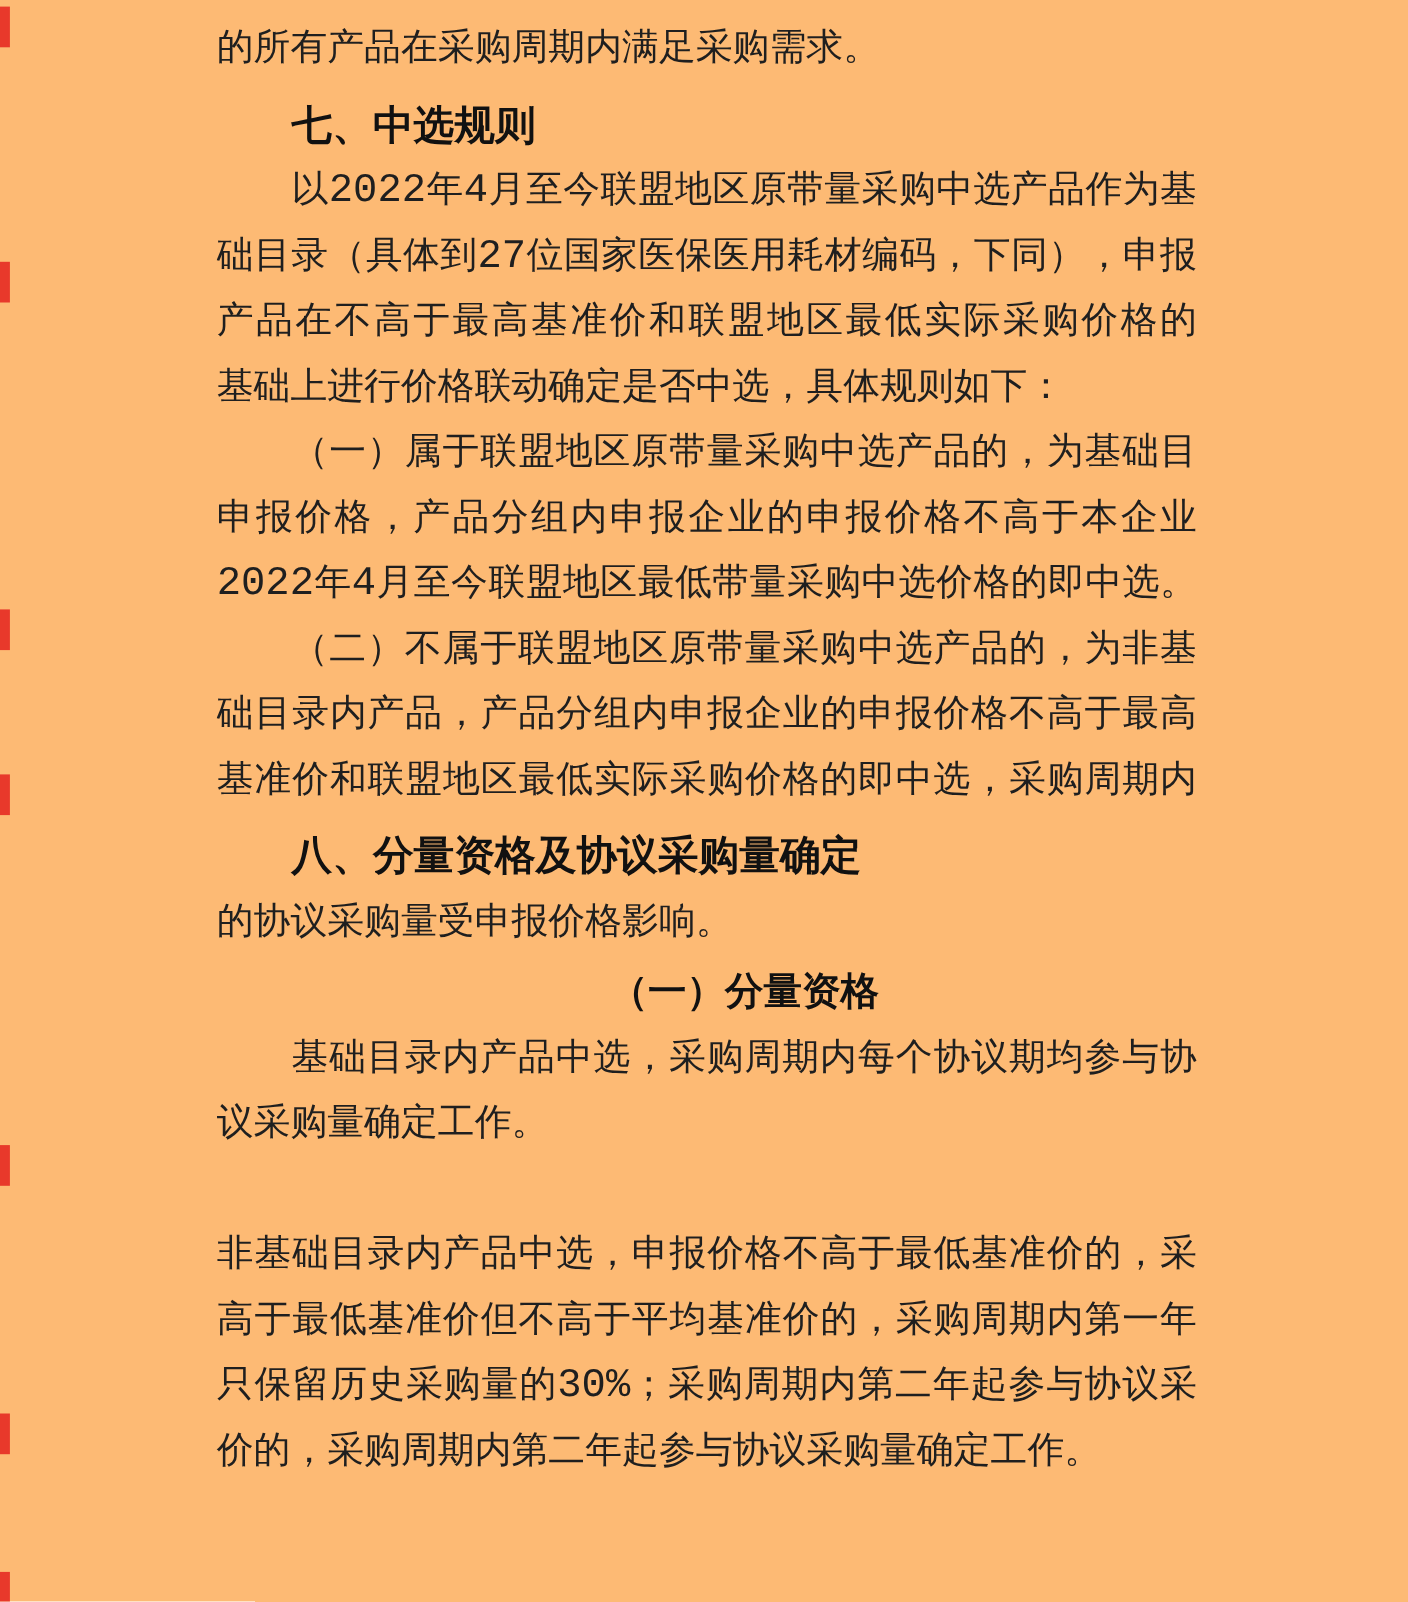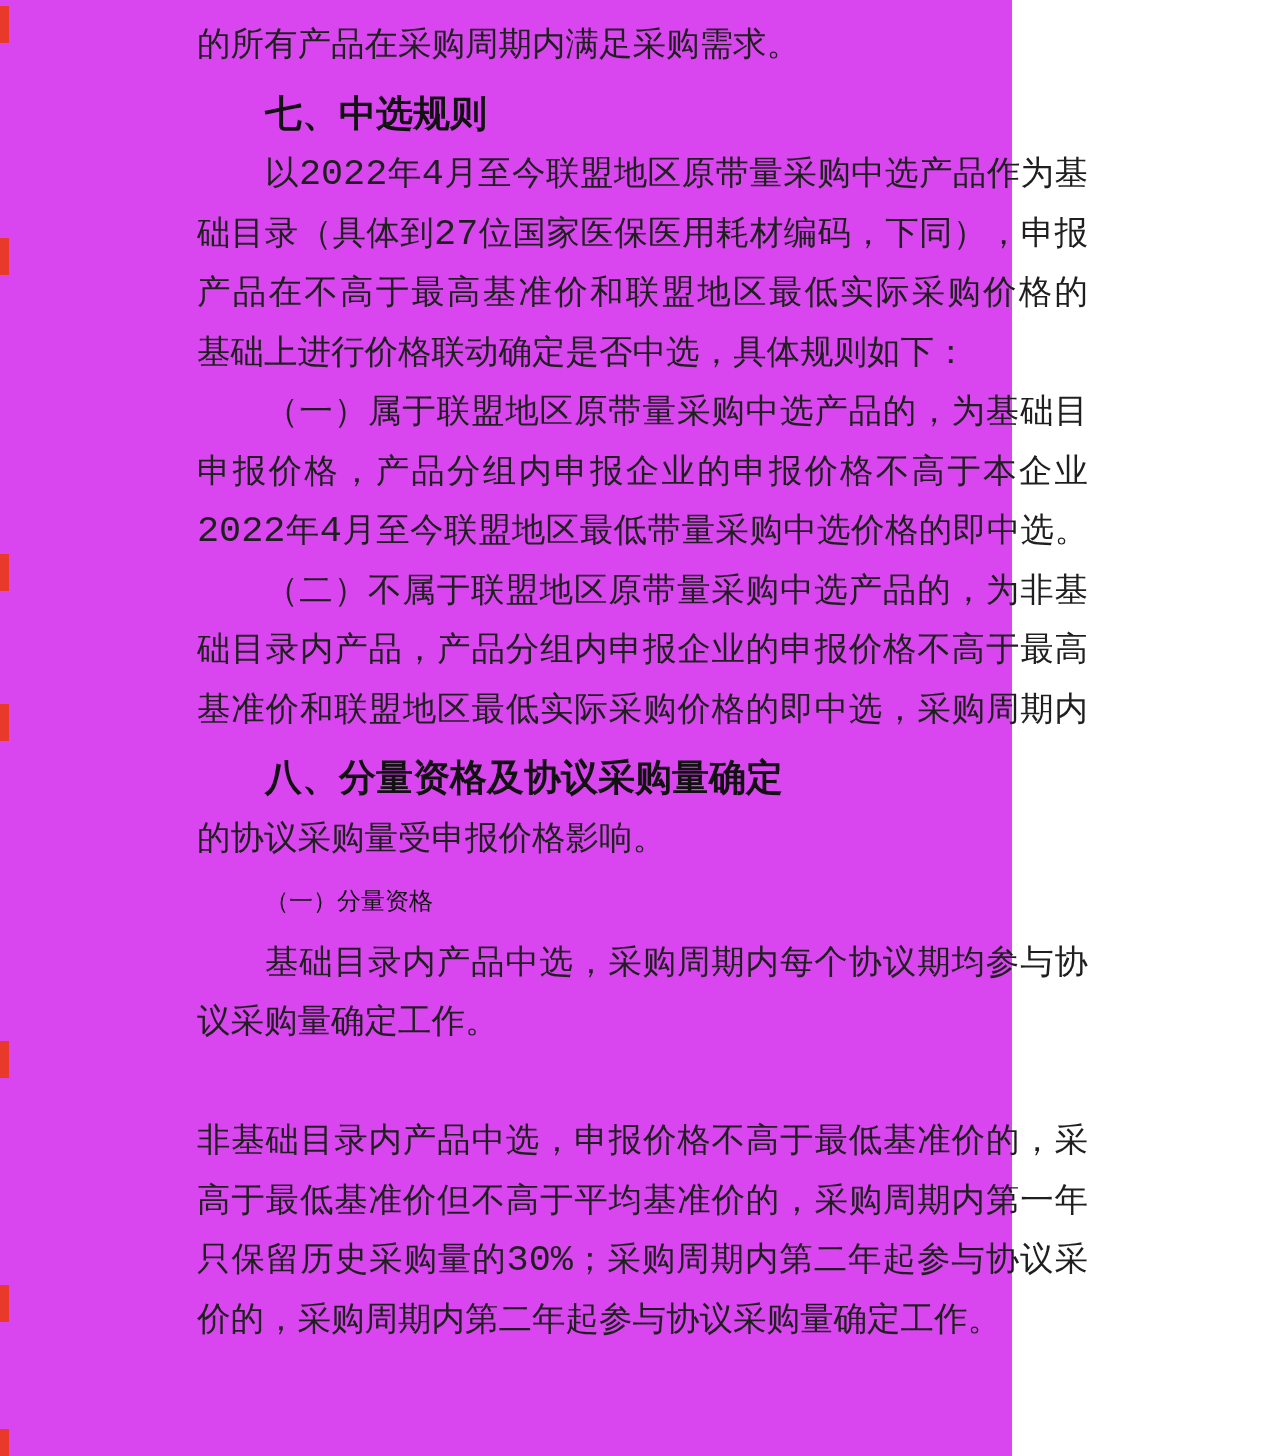--- a/index.html
+++ b/index.html
@@ -7,23 +7,23 @@
     padding: 0;
     background: #ffffff;
   }
   body {
     width: 1280px;
     height: 1456px;
     overflow: hidden;
   }
   .page {
     position: relative;
-    width: 1012px;
+    width: 1280px;
     height: 1456px;
-    background: #d946ef;
+    background: #fdba74;
     font-family: "Liberation Serif", "DejaVu Serif", serif;
     color: #1f1f1f;
   }
   .content {
     position: absolute;
     left: 197px;
     top: 14px;
     width: 891px;
   }
   .line {
@@ -45,23 +45,24 @@
   .ind { padding-left: 68px; }
   
   .h1 {
     font-family: "Liberation Sans", "DejaVu Sans", sans-serif;
     font-weight: 700;
     font-size: 37px;
     color: #111111;
   }
   
   .h2 {
-    font-weight: 400;
-    font-size: 24px;
+    font-weight: 700;
+    font-size: 35px;
     color: #111111;
+    text-align: center;
   }
   .mt-h { margin-top: 10px; }
   .mt-s { margin-top: 5px; }
   .blank { height: 59.5px; }
   
   .num {
     font-family: Liberation Mono, monospace;
     font-size: 1.1em;
     letter-spacing: 0;
   }

